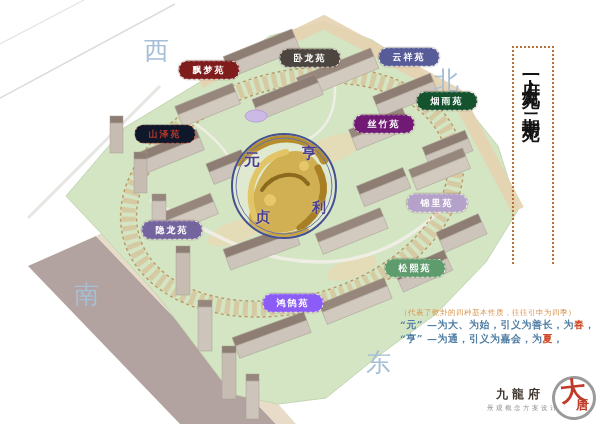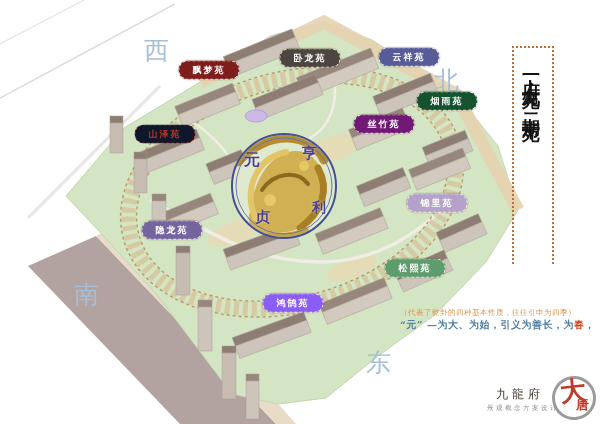--- a/index.html
+++ b/index.html
@@ -41,21 +41,21 @@
   .yj-line .season{color:#cf4b28;}
 
   
   .logo-circle{position:absolute;left:552px;top:376px;width:44px;height:44px;border-radius:50%;
                border:3px solid #9a9a9a;box-sizing:border-box;transform:rotate(-8deg);}
   .seal-da{position:absolute;left:560px;top:374px;font-family:"DejaVu Serif",serif;
            font-size:26px;font-weight:bold;color:#bf3b28;transform:rotate(-6deg);}
   .seal-tang{position:absolute;left:576px;top:396px;font-family:"DejaVu Serif",serif;
              font-size:13px;font-weight:bold;color:#bf3b28;}
   .project-name{position:absolute;left:496px;top:386px;font-family:"DejaVu Serif",serif;
-                font-size:12px;font-weight:normal;color:#40372e;letter-spacing:4px;text-align:right;}
+                font-size:12px;font-weight:bold;color:#40372e;letter-spacing:4px;text-align:right;}
   .project-sub{position:absolute;left:487px;top:404px;font-size:6.5px;color:#938f8a;letter-spacing:2.5px;}
 </style>
 </head>
 <body>
 
 <div class="stage">
 
   <svg width="600" height="424" viewBox="0 0 600 424">
 
     <g>
@@ -242,20 +242,23 @@
   <div class="yuan-char" style="left:255px;top:208px;font-size:15px">贞</div>
 
   <div class="title-frame"></div>
   <div class="side-title">一府十九苑—二期十苑</div>
 
   <div class="yijing">
     <div class="yj-note">（代表了乾卦的四种基本性质，往往引申为四季）</div>
     <div class="yj-line">
       <span>“元” —为大、为始，引义为善长，为</span><span class="season">春</span><span>，</span>
     </div>
+    <div class="yj-line">
+      <span>“亨” —为通，引义为嘉会，为</span><span class="season">夏</span><span>，</span>
+    </div>
   </div>
 
   <div class="logo-circle"></div>
   <div class="seal-da">大</div>
   <div class="seal-tang">唐</div>
   <div class="project-name">九龍府</div>
   <div class="project-sub">景观概念方案设计</div>
 
 </div>
 

